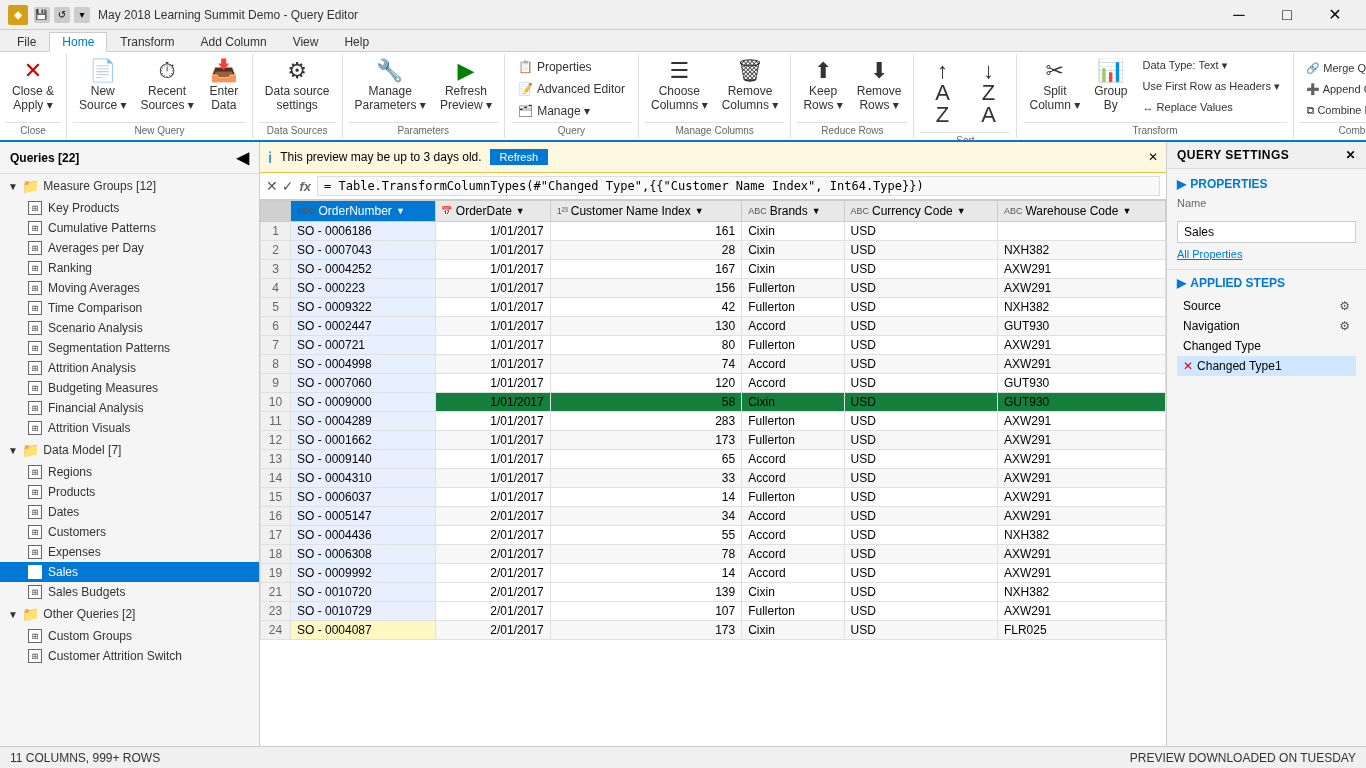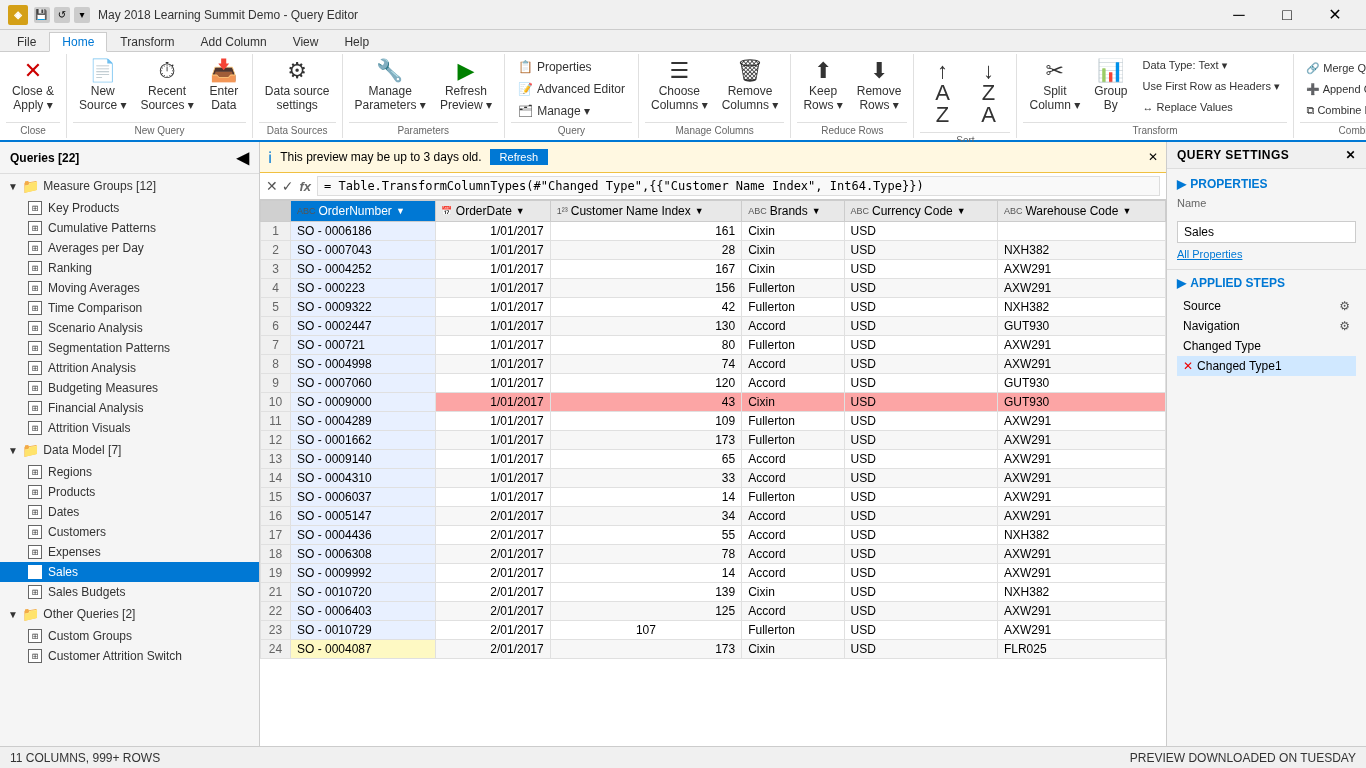--- a/index.html
+++ b/index.html
@@ -732,34 +732,34 @@
             </tr>
             <tr style="background: rgb(255, 255, 255);">
               <td class="row-num">9</td>
               <td style="background: rgb(232, 240, 255);">SO - 0007060</td>
               <td style="text-align: right;">1/01/2017</td>
               <td style="text-align: right;">120</td>
               <td>Accord</td>
               <td>USD</td>
               <td>GUT930</td>
             </tr>
-            <tr style="background: #fca5a5;">
+            <tr style="background: #15803d;">
               <td class="row-num">10</td>
               <td style="background: rgb(232, 240, 255);">SO - 0009000</td>
               <td style="text-align: right;">1/01/2017</td>
-              <td style="text-align: right;">43</td>
+              <td style="text-align: right;">58</td>
               <td>Cixin</td>
               <td>USD</td>
               <td>GUT930</td>
             </tr>
             <tr style="background: rgb(255, 255, 255);">
               <td class="row-num">11</td>
               <td style="background: rgb(232, 240, 255);">SO - 0004289</td>
               <td style="text-align: right;">1/01/2017</td>
-              <td style="text-align: right;">109</td>
+              <td style="text-align: right;">283</td>
               <td>Fullerton</td>
               <td>USD</td>
               <td>AXW291</td>
             </tr>
             <tr style="background: rgb(247, 247, 247);">
               <td class="row-num">12</td>
               <td style="background: rgb(232, 240, 255);">SO - 0001662</td>
               <td style="text-align: right;">1/01/2017</td>
               <td style="text-align: right;">173</td>
               <td>Fullerton</td>
@@ -831,34 +831,25 @@
             </tr>
             <tr style="background: rgb(255, 255, 255);">
               <td class="row-num">21</td>
               <td style="background: rgb(232, 240, 255);">SO - 0010720</td>
               <td style="text-align: right;">2/01/2017</td>
               <td style="text-align: right;">139</td>
               <td>Cixin</td>
               <td>USD</td>
               <td>NXH382</td>
             </tr>
-            <tr style="background: rgb(247, 247, 247);">
-              <td class="row-num">22</td>
-              <td style="background: rgb(232, 240, 255);">SO - 0006403</td>
-              <td style="text-align: right;">2/01/2017</td>
-              <td style="text-align: right;">125</td>
-              <td>Accord</td>
-              <td>USD</td>
-              <td>AXW291</td>
-            </tr>
             <tr style="background: rgb(255, 255, 255);">
               <td class="row-num">23</td>
               <td style="background: rgb(232, 240, 255);">SO - 0010729</td>
               <td style="text-align: right;">2/01/2017</td>
-              <td style="text-align: center;">107</td>
+              <td style="text-align: right;">107</td>
               <td>Fullerton</td>
               <td>USD</td>
               <td>AXW291</td>
             </tr>
             <tr style="background: rgb(247, 247, 247);">
               <td class="row-num">24</td>
               <td style="background: #fef9c3;">SO - 0004087</td>
               <td style="text-align: right;">2/01/2017</td>
               <td style="text-align: right;">173</td>
               <td>Cixin</td>

